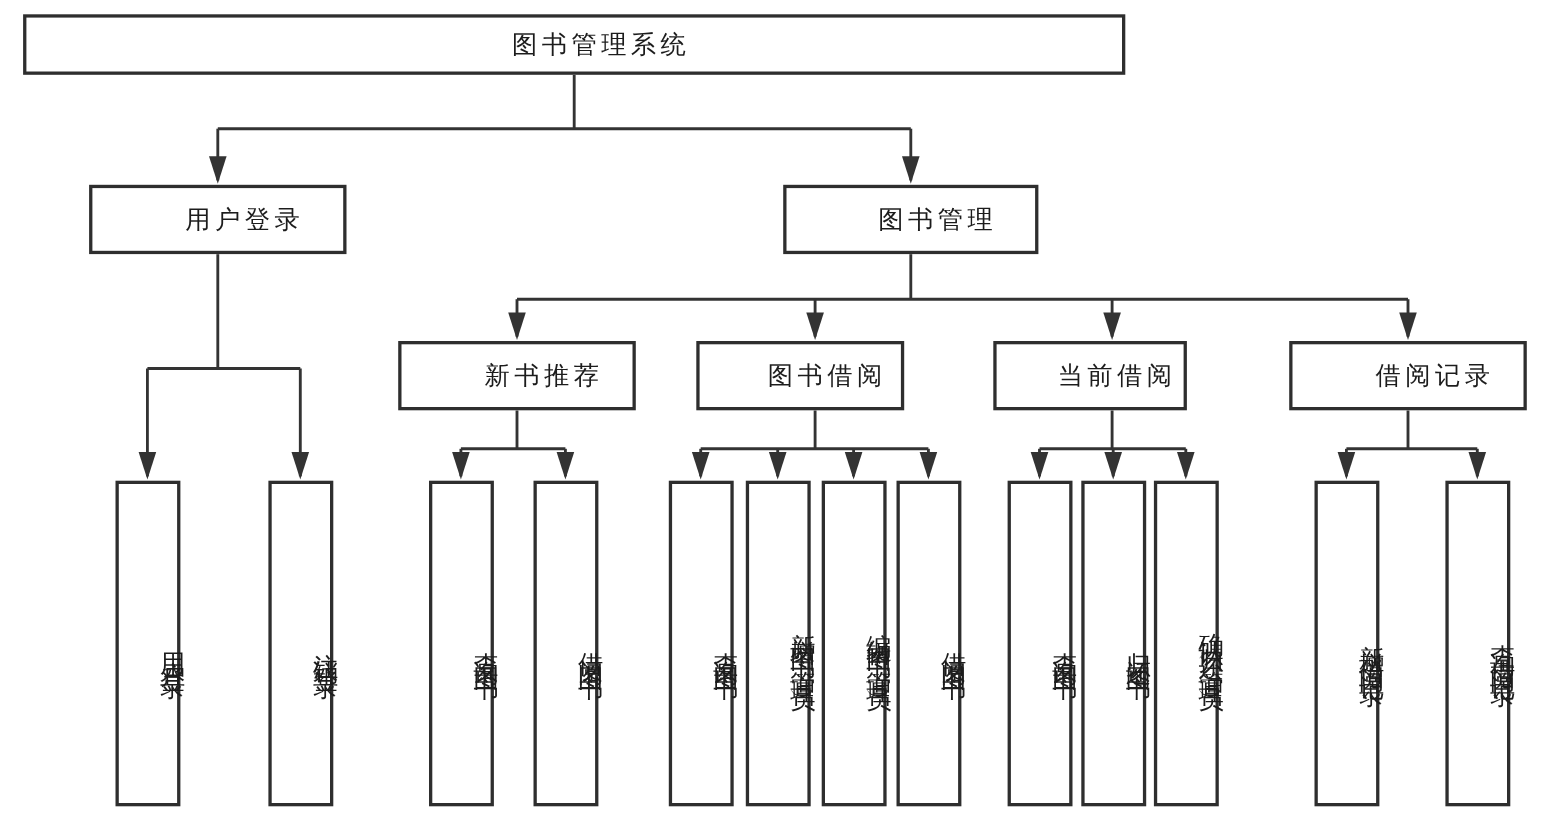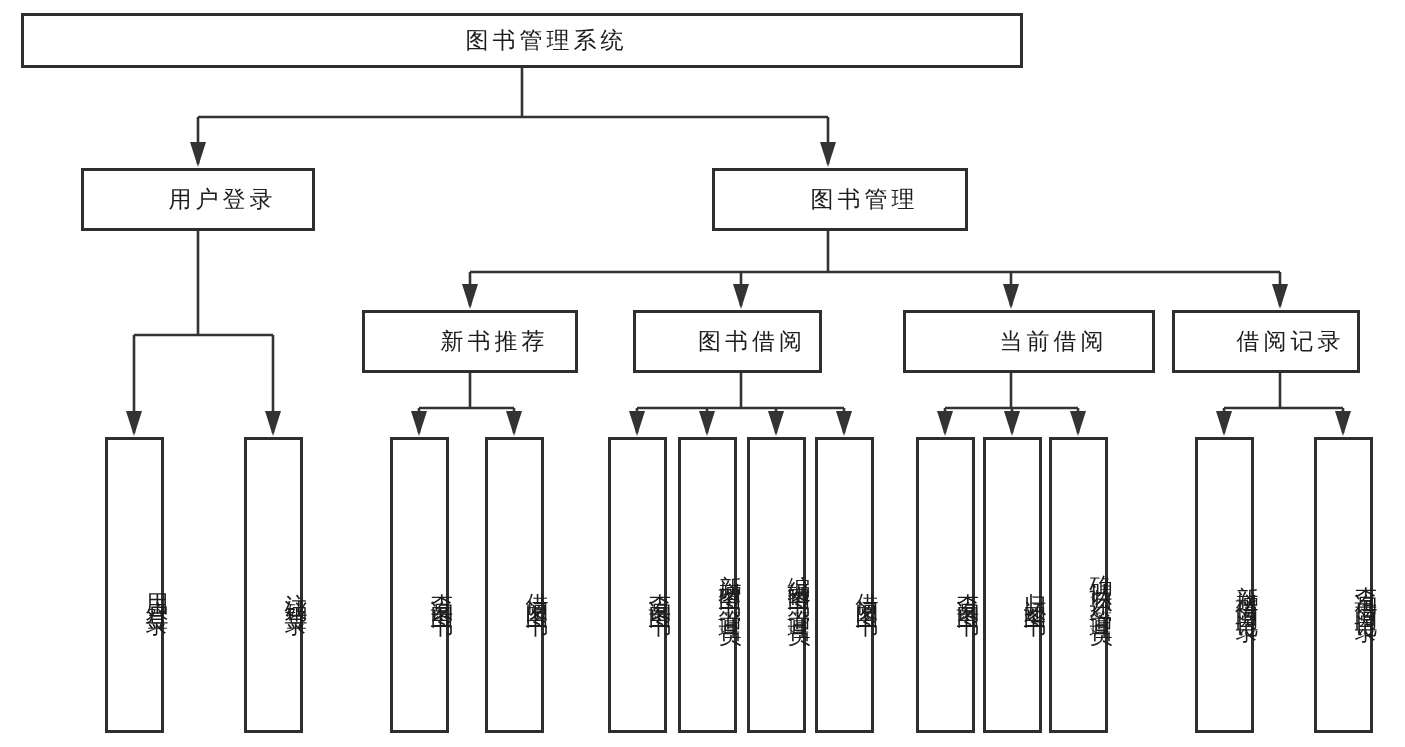--- a/index.html
+++ b/index.html
@@ -136,34 +136,34 @@
       <use href="#ah" x="1343" y="436"></use>
   </svg>
 
   <div class="box h" style="left:21px; top:13px; width:1002px; height:55px;">
     <span>图书管理系统</span>
   </div>
 
   <div class="box h" style="left:81px; top:168px; width:234px; height:63px;">
     <span>用户登录</span>
   </div>
-  <div class="box h" style="left:712px; top:168px; width:256px; height:63px;">
+  <div class="box h" style="left:712px; top:168px; width:232px; height:63px;">
     <span>图书管理</span>
   </div>
 
   <div class="box h" style="left:362px; top:310px; width:216px; height:63px;text-align:right;">
     <span>新书推荐</span>
   </div>
   <div class="box h" style="left:633px; top:310px; width:189px; height:63px;">
     <span>图书借阅</span>
   </div>
-  <div class="box h" style="left:903px; top:310px; width:252px; height:63px;">
+  <div class="box h" style="left:903px; top:310px; width:176px; height:63px;">
     <span>当前借阅</span>
   </div>
-  <div class="box h" style="left:1172px; top:310px; width:188px; height:63px;">
+  <div class="box h" style="left:1172px; top:310px; width:216px; height:63px;">
     <span>借阅记录</span>
   </div>
 
   <div class="box v" style="left:105px; top:437px; width:59px; height:296px;">
     <span>用户登录</span>
   </div>
   <div class="box v" style="left:244px; top:437px; width:59px; height:296px;">
     <span>注销登录</span>
   </div>
 

